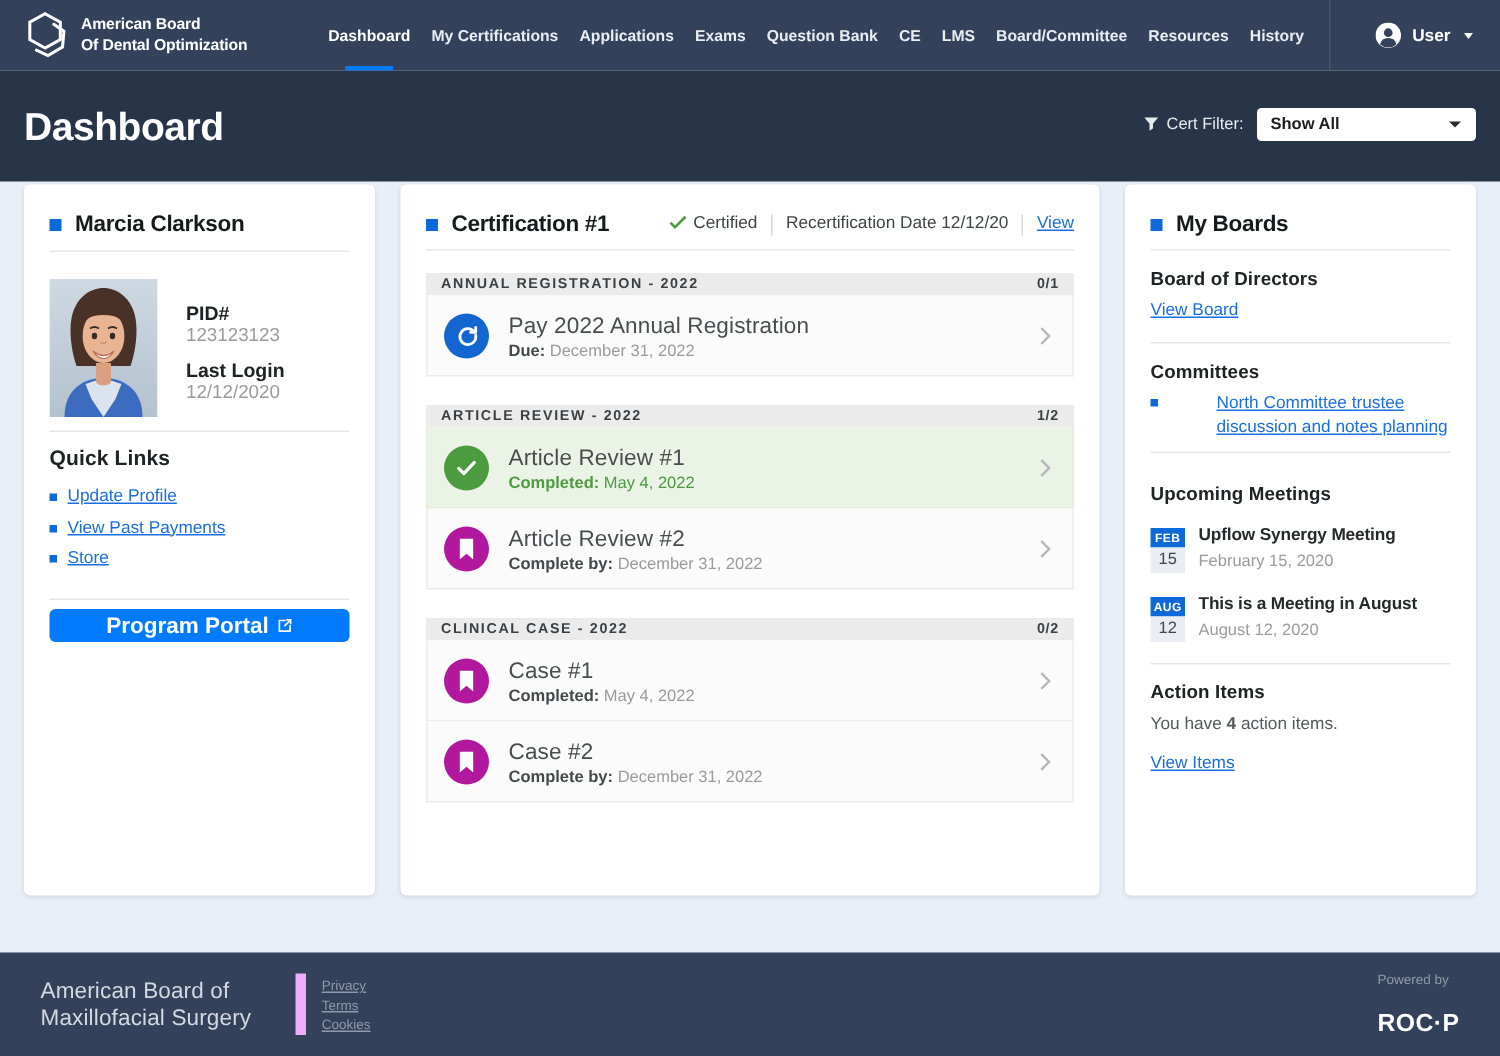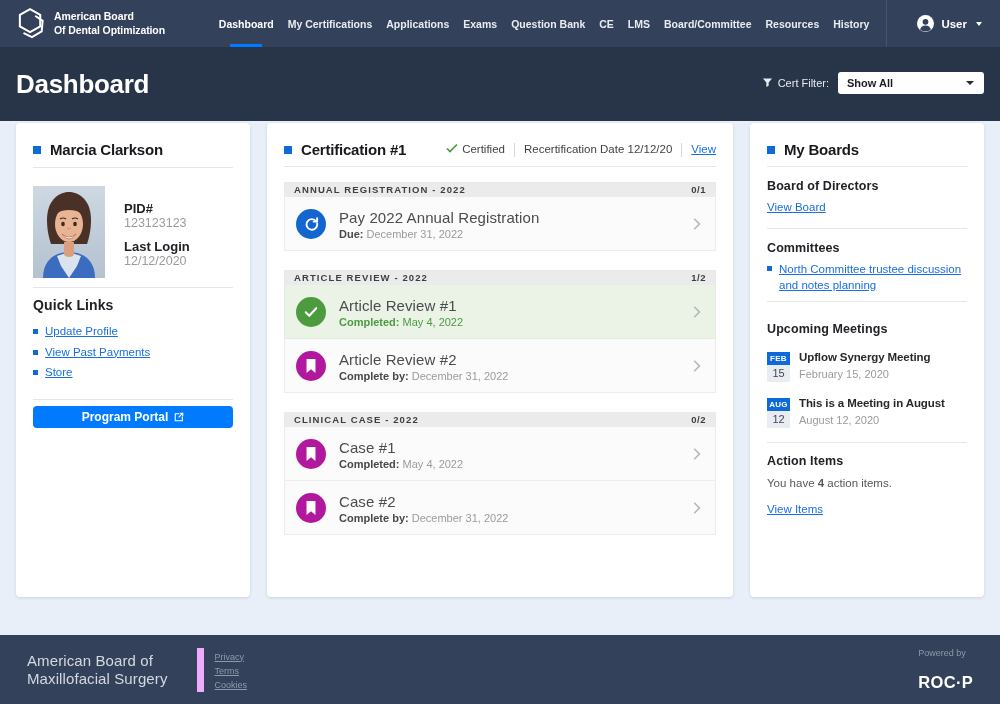--- a/index.html
+++ b/index.html
@@ -105,21 +105,21 @@
   .info-label + .info-value { margin-bottom: 10px; }
   .profile-card hr.h2r { margin-top: 9px; margin-bottom: 9px; }
   .quick-title { font-size: 14px; font-weight: bold; color: #202226; letter-spacing: 0.1px; }
   .quick-links { list-style: none; margin-top: 12px; }
   .quick-links li { display: flex; align-items: flex-start; margin-bottom: 7.5px; }
   .quick-links a { font-size: 11.5px; line-height: 13px; }
   .profile-card hr.h3r { margin-top: 20px; margin-bottom: 6px; }
   .portal-btn {
     display: flex; align-items: center; justify-content: center; gap: 6px;
     width: 100%; height: 22px; background: #007bff; border: none; border-radius: 4px;
-    color: #ffffff; font-size: 12px; font-weight: bold; cursor: pointer;
+    color: #ffffff; font-size: 15px; font-weight: bold; cursor: pointer;
     font-family: "Liberation Sans", sans-serif;
   }
   .ext-icon { width: 10px; height: 10px; }
 
   
   .cert-head { display: flex; align-items: center; }
   .cert-status { margin-left: auto; display: flex; font-size: 11.5px; color: #3f4347; }
   .check-icon { width: 12px; height: 10px; margin-right: 4px; }
   .vsep { width: 1px; height: 14px; background: #d6d8da; margin: 0 9px; }
   .cert-status a { font-size: 11.5px; }
@@ -150,21 +150,21 @@
   .row-sub { font-size: 11px; color: #9b9b9b; margin-top: 2px; }
   .row-sub b { color: #46484b; font-weight: bold; }
   .item-row.done .row-sub, .item-row.done .row-sub b { color: #4c9b40; }
   .chevron { margin-left: auto; width: 8px; height: 14px; flex: none; }
 
   
   .boards-card hr.h1r { margin-top: 8px; margin-bottom: 12px; }
   .sub-head { font-size: 12.5px; font-weight: bold; color: #202226; letter-spacing: 0.1px; }
   .board-link { display: inline-block; font-size: 11.5px; margin-top: 8px; }
   .boards-card hr.h2r { margin-top: 13px; margin-bottom: 12px; }
-  .committee-item { display: flex; margin-top: 7px; }
+  .committee-item { display: flex; margin-top: 7px; gap: 32px; }
   .committee-item a { font-size: 11.5px; line-height: 15.5px; }
   .boards-card hr.h3r { margin-top: 8px; margin-bottom: 0; }
   .boards-card hr.h4r { margin-top: 14px; margin-bottom: 0; }
   .meet-title { margin-top: 20px; }
   .meetings { margin-top: 14px; }
   .meeting { display: flex; margin-bottom: 14px; }
   .date-badge { width: 23px; flex: none; text-align: center; margin-right: 9px; margin-top: 2px; }
   .date-badge .month {
     display: block; background: #0d6ad8; color: #ffffff; font-size: 8px; font-weight: bold;
     height: 13px; line-height: 13px; letter-spacing: 0.3px;

